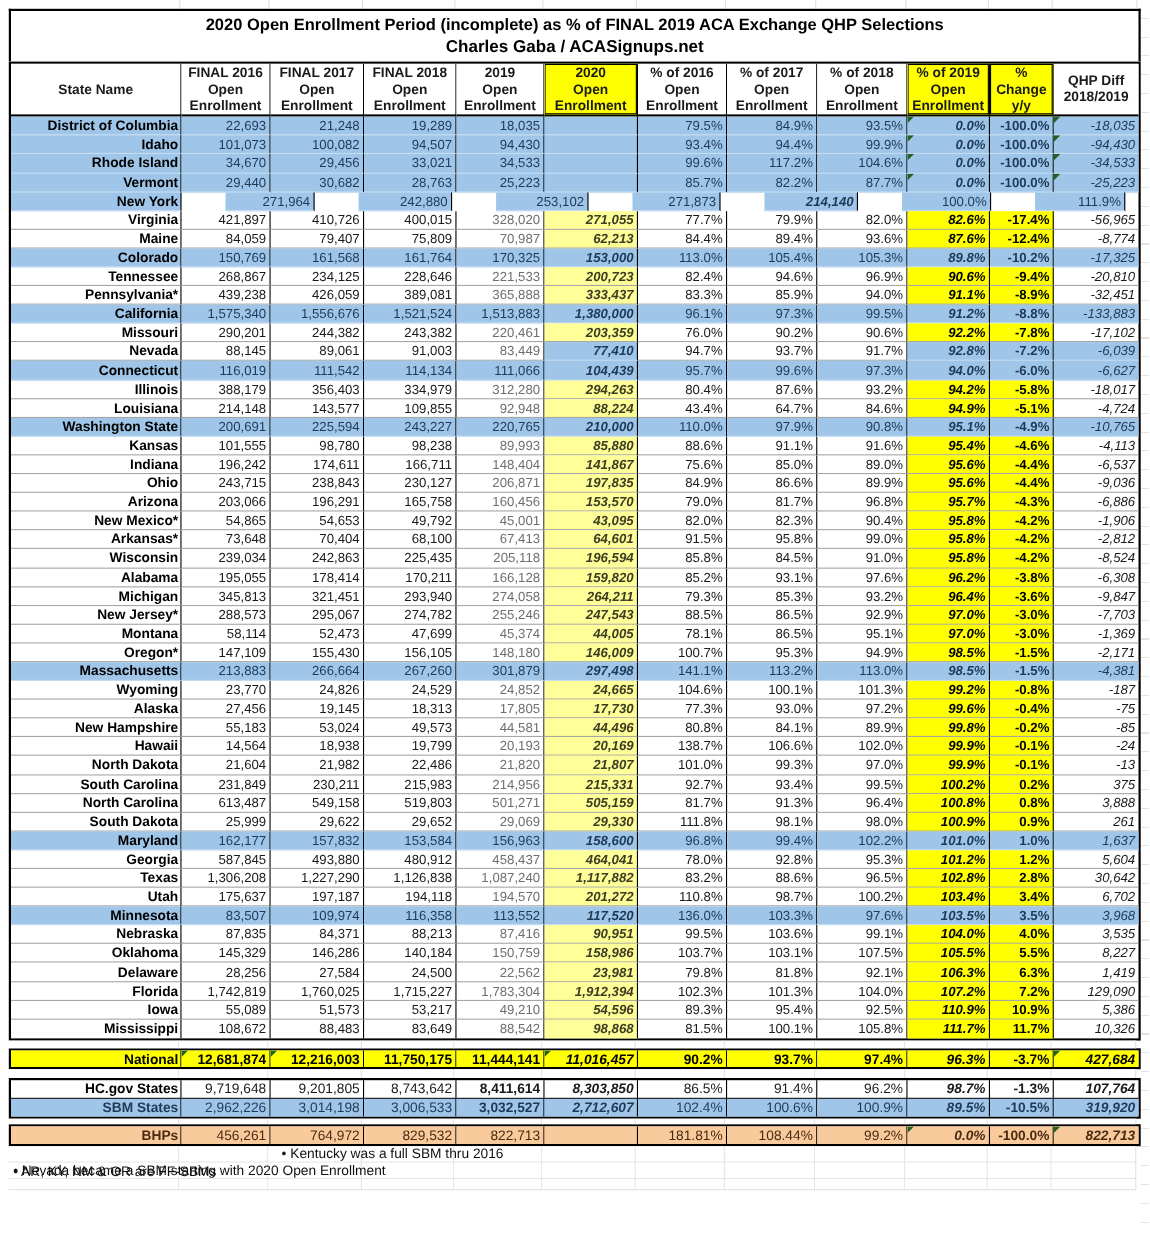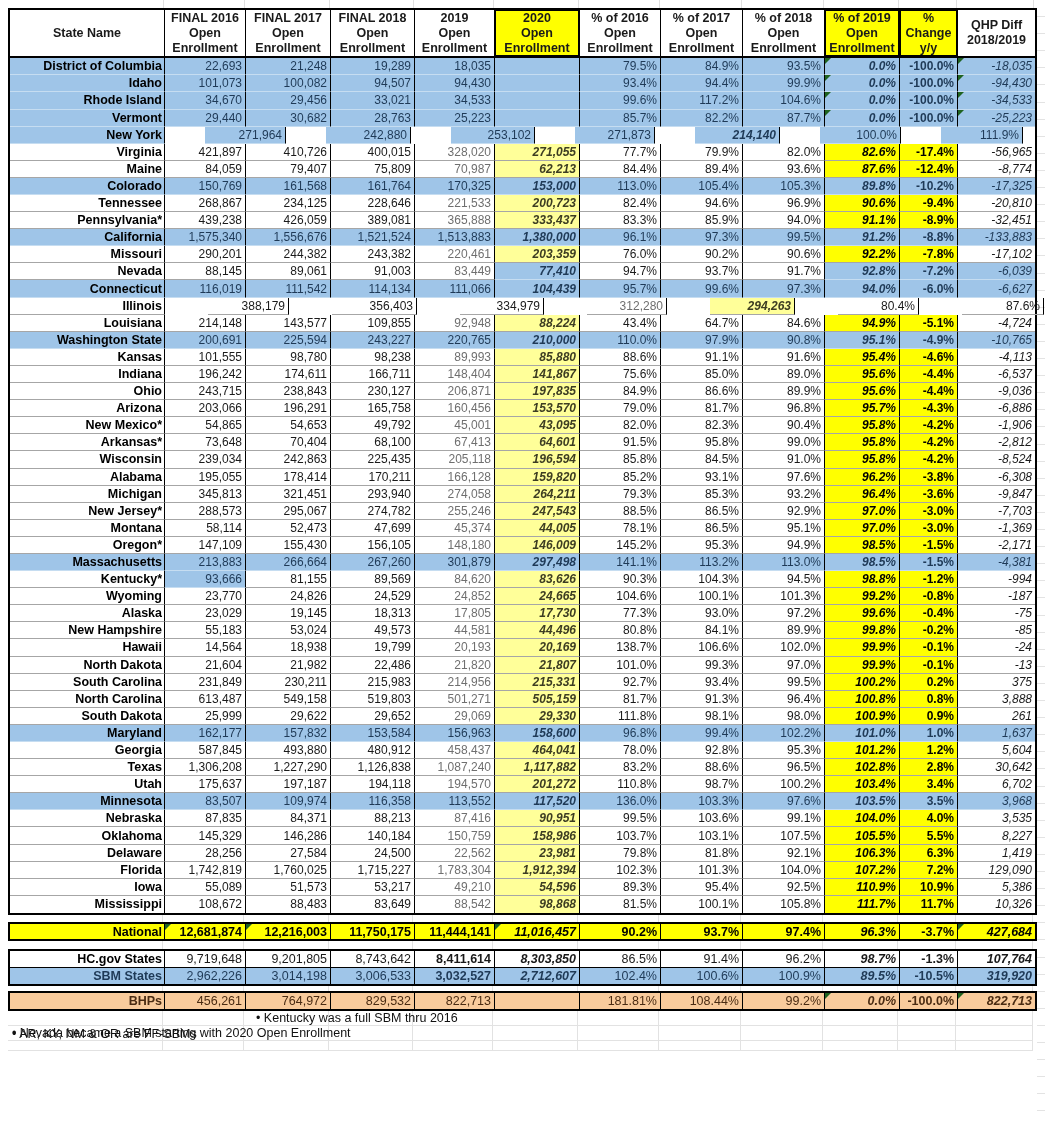--- a/index.html
+++ b/index.html
@@ -56,20 +56,24 @@
       <i style="left: 651px;"></i>
       <i style="left: 733px;"></i>
       <i style="left: 815px;"></i>
       <i style="left: 890px;"></i>
       <i style="left: 948px;"></i>
       <i style="left: 1025px;"></i>
     </div>
   <div class="right-strip"></div>
 
   <div class="wrap">
+    <div class="title-box">
+      <div class="t1">2020 Open Enrollment Period (incomplete) as % of FINAL 2019 ACA Exchange QHP Selections</div>
+      <div class="t2">Charles Gaba / ACASignups.net</div>
+    </div>
 
     <div class="state-table">
       <div class="grid hdr-row" id="headerRow" style="grid-template-columns: 155px 81px 85px 84px 80px 85px 81px 82px 82px 75px 58px 77px;">
           <div class="cell">State Name</div>
           <div class="cell">FINAL 2016
 Open
 Enrollment</div>
           <div class="cell">FINAL 2017
 Open
 Enrollment</div>
@@ -290,21 +294,21 @@
             <div class="cell bg-blue cnum">114,134</div>
             <div class="cell bg-blue cnum c-gray">111,066</div>
             <div class="cell bg-blue cnum b i">104,439</div>
             <div class="cell bg-blue cnum">95.7%</div>
             <div class="cell bg-blue cnum">99.6%</div>
             <div class="cell bg-blue cnum">97.3%</div>
             <div class="cell bg-blue cnum b i">94.0%</div>
             <div class="cell bg-blue cnum b">-6.0%</div>
             <div class="cell bg-blue cnum i">-6,627</div>
           </div>
-          <div class="grid data-row" style="grid-template-columns: 155px 81px 85px 84px 80px 85px 81px 82px 82px 75px 58px 77px; gap: 43px;">
+          <div class="grid data-row" style="grid-template-columns: 155px 81px 85px 84px 80px 85px 81px 82px 82px 75px 58px 77px;">
             <div class="cell c-state">Illinois</div>
             <div class="cell">388,179</div>
             <div class="cell">356,403</div>
             <div class="cell">334,979</div>
             <div class="cell c-gray">312,280</div>
             <div class="cell bg-pale b i">294,263</div>
             <div class="cell">80.4%</div>
             <div class="cell">87.6%</div>
             <div class="cell">93.2%</div>
             <div class="cell bg-yellow b i">94.2%</div>
@@ -493,21 +497,21 @@
             <div class="cell bg-yellow b">-3.0%</div>
             <div class="cell i">-1,369</div>
           </div>
           <div class="grid data-row" style="grid-template-columns: 155px 81px 85px 84px 80px 85px 81px 82px 82px 75px 58px 77px;">
             <div class="cell c-state">Oregon*</div>
             <div class="cell">147,109</div>
             <div class="cell">155,430</div>
             <div class="cell">156,105</div>
             <div class="cell c-gray">148,180</div>
             <div class="cell bg-pale b i">146,009</div>
-            <div class="cell">145.2%</div>
+            <div class="cell">100.7%</div>
             <div class="cell">95.3%</div>
             <div class="cell">94.9%</div>
             <div class="cell bg-yellow b i">98.5%</div>
             <div class="cell bg-yellow b">-1.5%</div>
             <div class="cell i">-2,171</div>
           </div>
           <div class="grid data-row" style="grid-template-columns: 155px 81px 85px 84px 80px 85px 81px 82px 82px 75px 58px 77px;">
             <div class="cell c-state bg-blue">Massachusetts</div>
             <div class="cell bg-blue cnum">213,883</div>
             <div class="cell bg-blue cnum">266,664</div>
@@ -515,50 +519,36 @@
             <div class="cell bg-blue cnum c-gray">301,879</div>
             <div class="cell bg-blue cnum b i">297,498</div>
             <div class="cell bg-blue cnum">141.1%</div>
             <div class="cell bg-blue cnum">113.2%</div>
             <div class="cell bg-blue cnum">113.0%</div>
             <div class="cell bg-blue cnum b i">98.5%</div>
             <div class="cell bg-blue cnum b">-1.5%</div>
             <div class="cell bg-blue cnum i">-4,381</div>
           </div>
           <div class="grid data-row" style="grid-template-columns: 155px 81px 85px 84px 80px 85px 81px 82px 82px 75px 58px 77px;">
-            <div class="cell c-state">Kentucky*</div>
-            <div class="cell bg-blue cnum">93,666</div>
-            <div class="cell">81,155</div>
-            <div class="cell">89,569</div>
-            <div class="cell c-gray">84,620</div>
-            <div class="cell bg-pale b i">83,626</div>
-            <div class="cell">90.3%</div>
-            <div class="cell">104.3%</div>
-            <div class="cell">94.5%</div>
-            <div class="cell bg-yellow b i">98.8%</div>
-            <div class="cell bg-yellow b">-1.2%</div>
-            <div class="cell i">-994</div>
-          </div>
-          <div class="grid data-row" style="grid-template-columns: 155px 81px 85px 84px 80px 85px 81px 82px 82px 75px 58px 77px;">
             <div class="cell c-state">Wyoming</div>
             <div class="cell">23,770</div>
             <div class="cell">24,826</div>
             <div class="cell">24,529</div>
             <div class="cell c-gray">24,852</div>
             <div class="cell bg-pale b i">24,665</div>
             <div class="cell">104.6%</div>
             <div class="cell">100.1%</div>
             <div class="cell">101.3%</div>
             <div class="cell bg-yellow b i">99.2%</div>
             <div class="cell bg-yellow b">-0.8%</div>
             <div class="cell i">-187</div>
           </div>
           <div class="grid data-row" style="grid-template-columns: 155px 81px 85px 84px 80px 85px 81px 82px 82px 75px 58px 77px;">
             <div class="cell c-state">Alaska</div>
-            <div class="cell">23,029</div>
+            <div class="cell">27,456</div>
             <div class="cell">19,145</div>
             <div class="cell">18,313</div>
             <div class="cell c-gray">17,805</div>
             <div class="cell bg-pale b i">17,730</div>
             <div class="cell">77.3%</div>
             <div class="cell">93.0%</div>
             <div class="cell">97.2%</div>
             <div class="cell bg-yellow b i">99.6%</div>
             <div class="cell bg-yellow b">-0.4%</div>
             <div class="cell i">-75</div>

